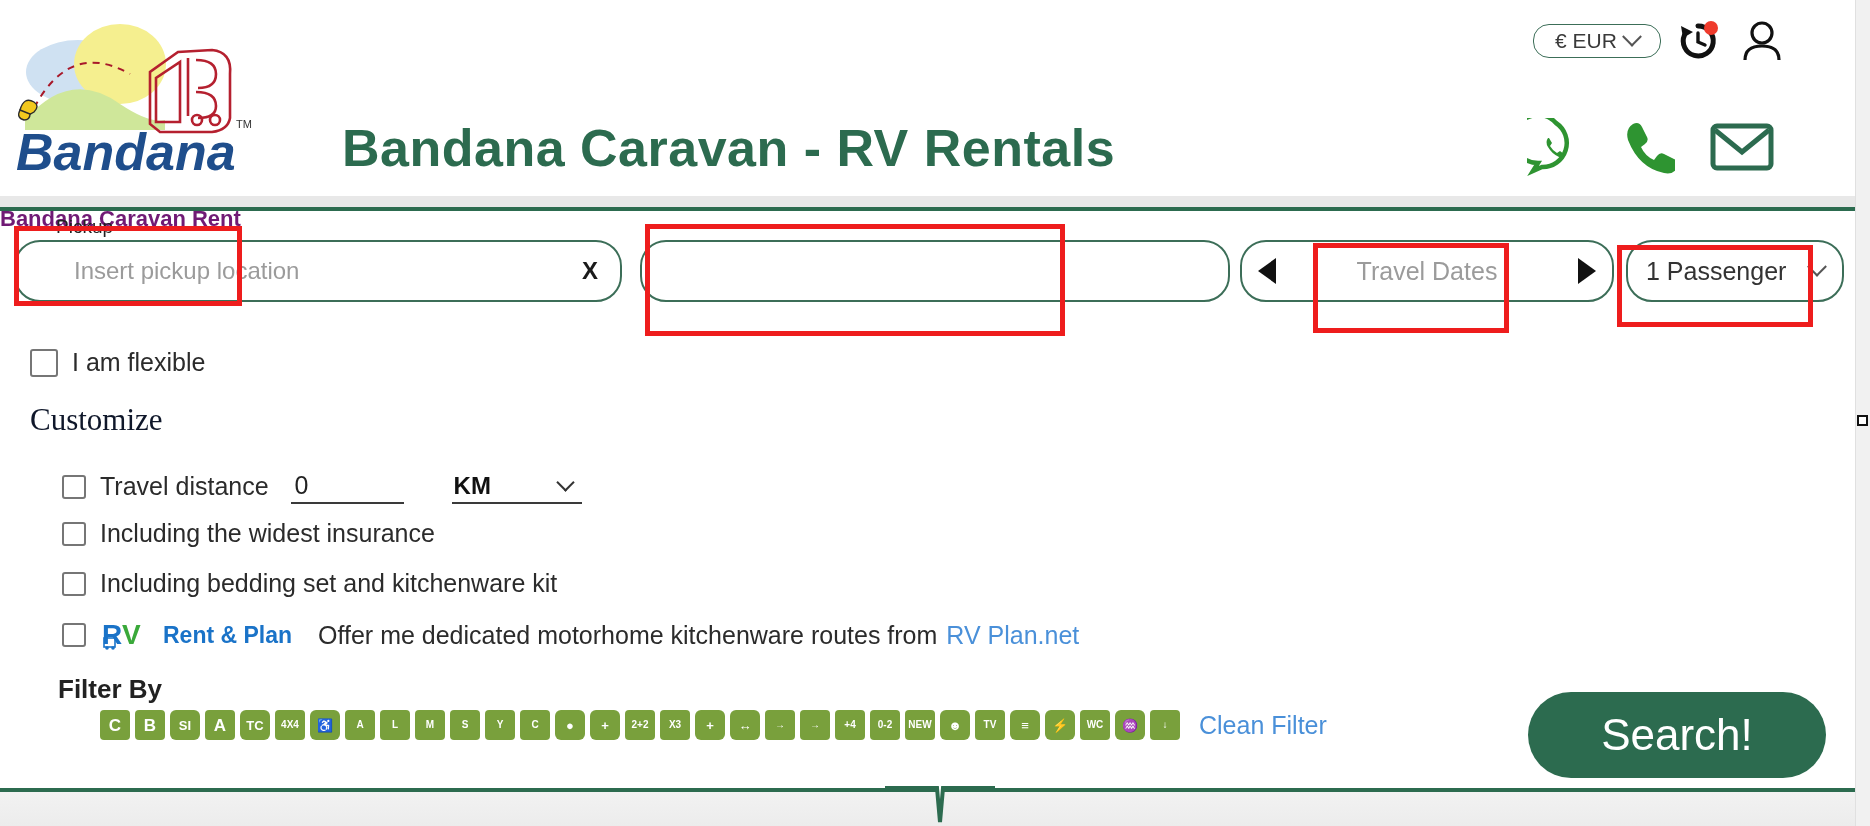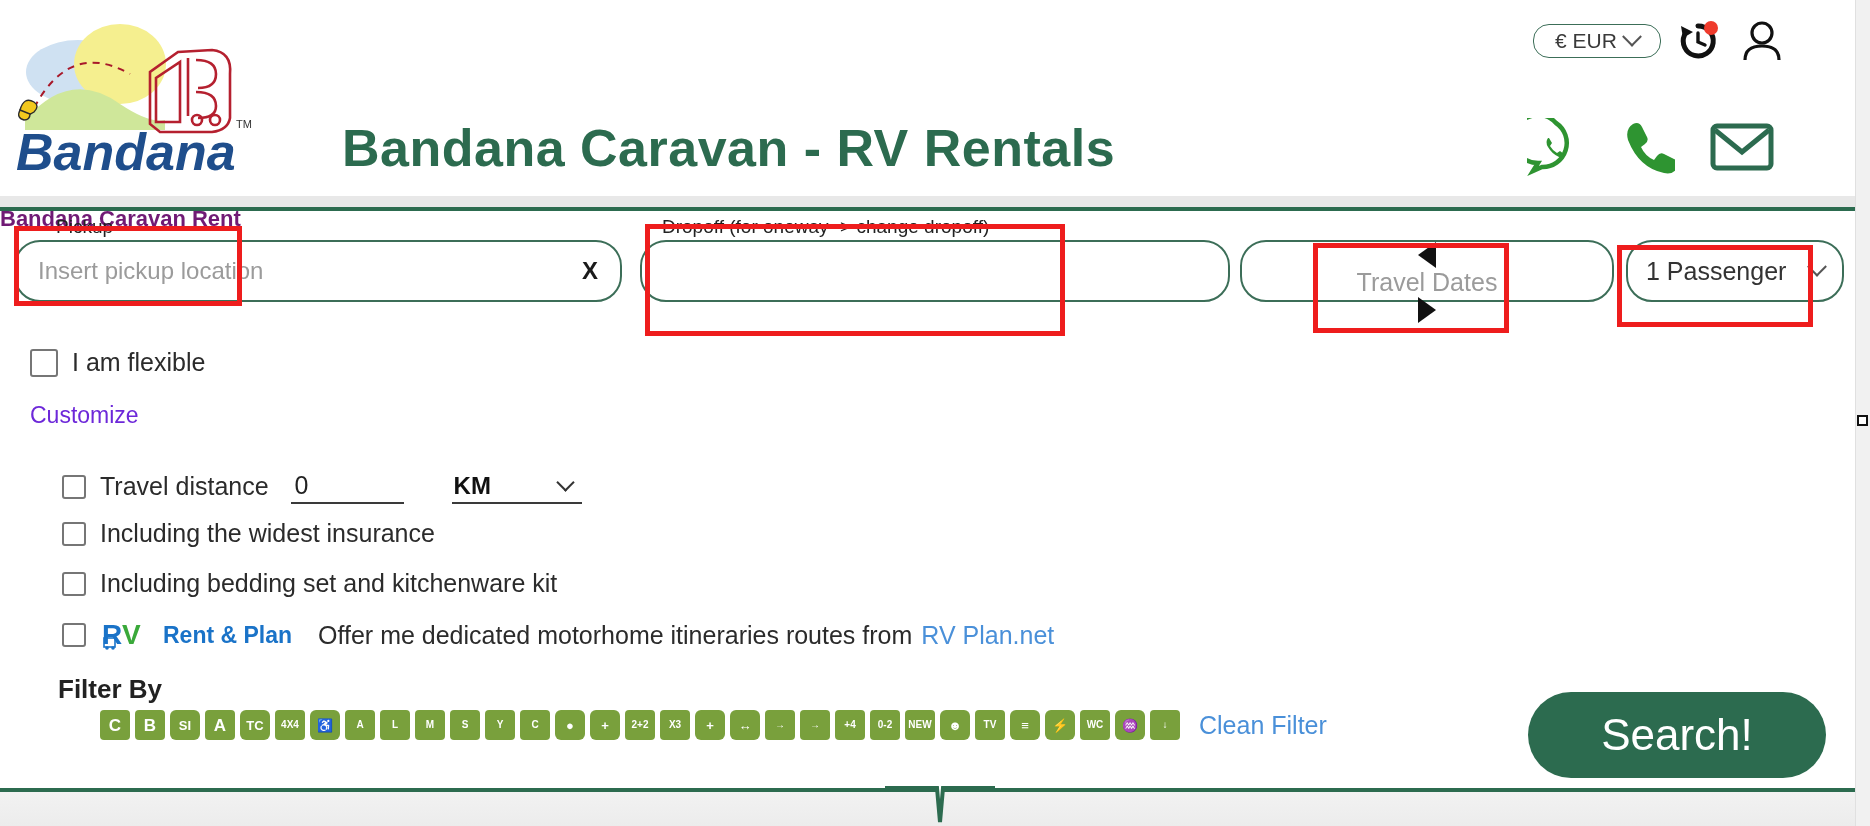--- a/index.html
+++ b/index.html
@@ -41,21 +41,21 @@
   .mail{left:182px;}
 
   .header-grayband{position:absolute;left:0;top:196px;width:1856px;height:11px;background:#e8e8e8;}
   .header-rule{position:absolute;left:0;top:207px;width:1856px;height:4px;background:#2c6b4f;}
 
   
   .searchrow{position:absolute;left:0;top:218px;width:1856px;height:90px;}
   .fld{
     position:absolute;box-sizing:border-box;
     border:2px solid #3c6e58;border-radius:26px;background:#fff;
-    height:62px;display:flex;align-items:center;
+    height:62px;display:flex;align-items:center;padding-left:36px;
   }
   .fld-label{
     position:absolute;font-size:19px;color:#222;white-space:nowrap;
     font-family:"Liberation Sans", sans-serif;
   }
   .fld-input{
     border:none;outline:none;background:transparent;
     font-size:24px;color:#333;width:100%;height:100%;
     padding:0 22px;box-sizing:border-box;
     font-family:"Liberation Sans", sans-serif;
@@ -65,21 +65,21 @@
     position:absolute;right:22px;top:50%;transform:translateY(-50%);
     font-size:24px;font-weight:bold;color:#1a1a1a;cursor:pointer;user-select:none;
   }
   
   #pickup-field{left:14px;top:22px;width:608px;}
   #pickup-label{left:40px;top:-2px;margin-left:16px;}
   
   #dropoff-field{left:640px;top:22px;width:590px;}
   #dropoff-label{left:662px;top:-2px;}
   
-  #dates-field{left:1240px;top:22px;width:374px;justify-content:space-between;padding:0 16px;flex-direction:column;}
+  #dates-field{left:1240px;top:22px;width:374px;justify-content:space-between;padding:0 16px;}
   .tri{width:0;height:0;border-top:13px solid transparent;border-bottom:13px solid transparent;cursor:pointer;}
   .tri-l{border-right:18px solid #111;}
   .tri-r{border-left:18px solid #111;}
   .dates-text{flex:1;text-align:center;font-size:25px;color:#9b9b9b;}
   
   #pass-field{left:1626px;top:22px;width:218px;padding:0 18px;justify-content:space-between;gap:23px;}
   .pass-text{font-size:25px;color:#333;}
 
   
   .anno{position:absolute;border:5px solid #ee1d1d;box-sizing:border-box;pointer-events:none;}
@@ -90,21 +90,21 @@
     width:24px;height:24px;box-sizing:border-box;
     border:2px solid #767676;border-radius:3px;background:#fff;cursor:pointer;
     flex:0 0 auto;
   }
   .cbx-lg{width:28px;height:28px;}
   .opt-label{font-size:25px;color:#2b2b2b;margin-left:14px;white-space:nowrap;}
 
   #flexible-row{left:30px;top:348px;}
   .customize-link{
     position:absolute;left:30px;top:402px;
-    font-size:23px;color:#6d28d9;cursor:pointer;white-space:nowrap;
+    font-size:31px;color:#0f172a;cursor:pointer;white-space:nowrap;font-family:Liberation Serif, serif;
   }
 
   #dist-row{left:62px;top:469px;}
   .dist-input{
     width:105px;border:none;border-bottom:2px solid #3a3a3a;outline:none;
     font-size:25px;color:#222;margin-left:22px;padding:2px 4px;background:transparent;
     font-family:"Liberation Sans", sans-serif;
   }
   .unit-sel{
     margin-left:48px;width:130px;border:none;border-bottom:2px solid #3a3a3a;
@@ -234,21 +234,20 @@
   </div>
 
   <div class="searchrow">
 
     <div class="fld-label" id="pickup-label">Pickup</div>
     <div class="fld" id="pickup-field">
       <input class="fld-input" type="text" placeholder="Insert pickup location" style="">
       <span class="clearx">X</span>
     </div>
 
-    <div class="fld-label" id="dropoff-label">Dropoff (for oneway -&gt; change dropoff)</div>
     <div class="fld" id="dropoff-field">
       <input class="fld-input" type="text" placeholder="" style="">
     </div>
 
     <div class="fld" id="dates-field">
       <span class="tri tri-l"></span>
       <span class="dates-text">Travel Dates</span>
       <span class="tri tri-r"></span>
     </div>
 
@@ -297,21 +296,21 @@
     <span class="rvp-logo">
       <svg width="56" height="32" viewBox="0 0 56 32">
         <text x="0" y="25" font-family="Liberation Sans, sans-serif" font-size="28" font-weight="bold" fill="#1a73c8">R</text>
         <text x="20" y="25" font-family="Liberation Sans, sans-serif" font-size="28" font-weight="bold" fill="#3aa93a">V</text>
         <rect x="2" y="19" width="11" height="9" fill="none" stroke="#1a73c8" stroke-width="1.6"></rect>
         <circle cx="5" cy="29" r="1.8" fill="#1a73c8"></circle>
         <circle cx="11" cy="29" r="1.8" fill="#1a73c8"></circle>
       </svg>
       <span class="rvp-word">Rent &amp; Plan</span>
     </span>
-    <span class="rvp-text">Offer me dedicated motorhome itineraries routes from</span>
+    <span class="rvp-text">Offer me dedicated motorhome kitchenware routes from</span>
     <span class="rvp-link">RV Plan.net</span>
   </div>
 
   <div class="filter-title">Filter By</div>
   <div class="filter-icons" id="filter-icons">
     <span class="ficon">C</span>
       <span class="ficon">B</span>
       <span class="ficon sm">SI</span>
       <span class="ficon">A</span>
       <span class="ficon sm">TC</span>

